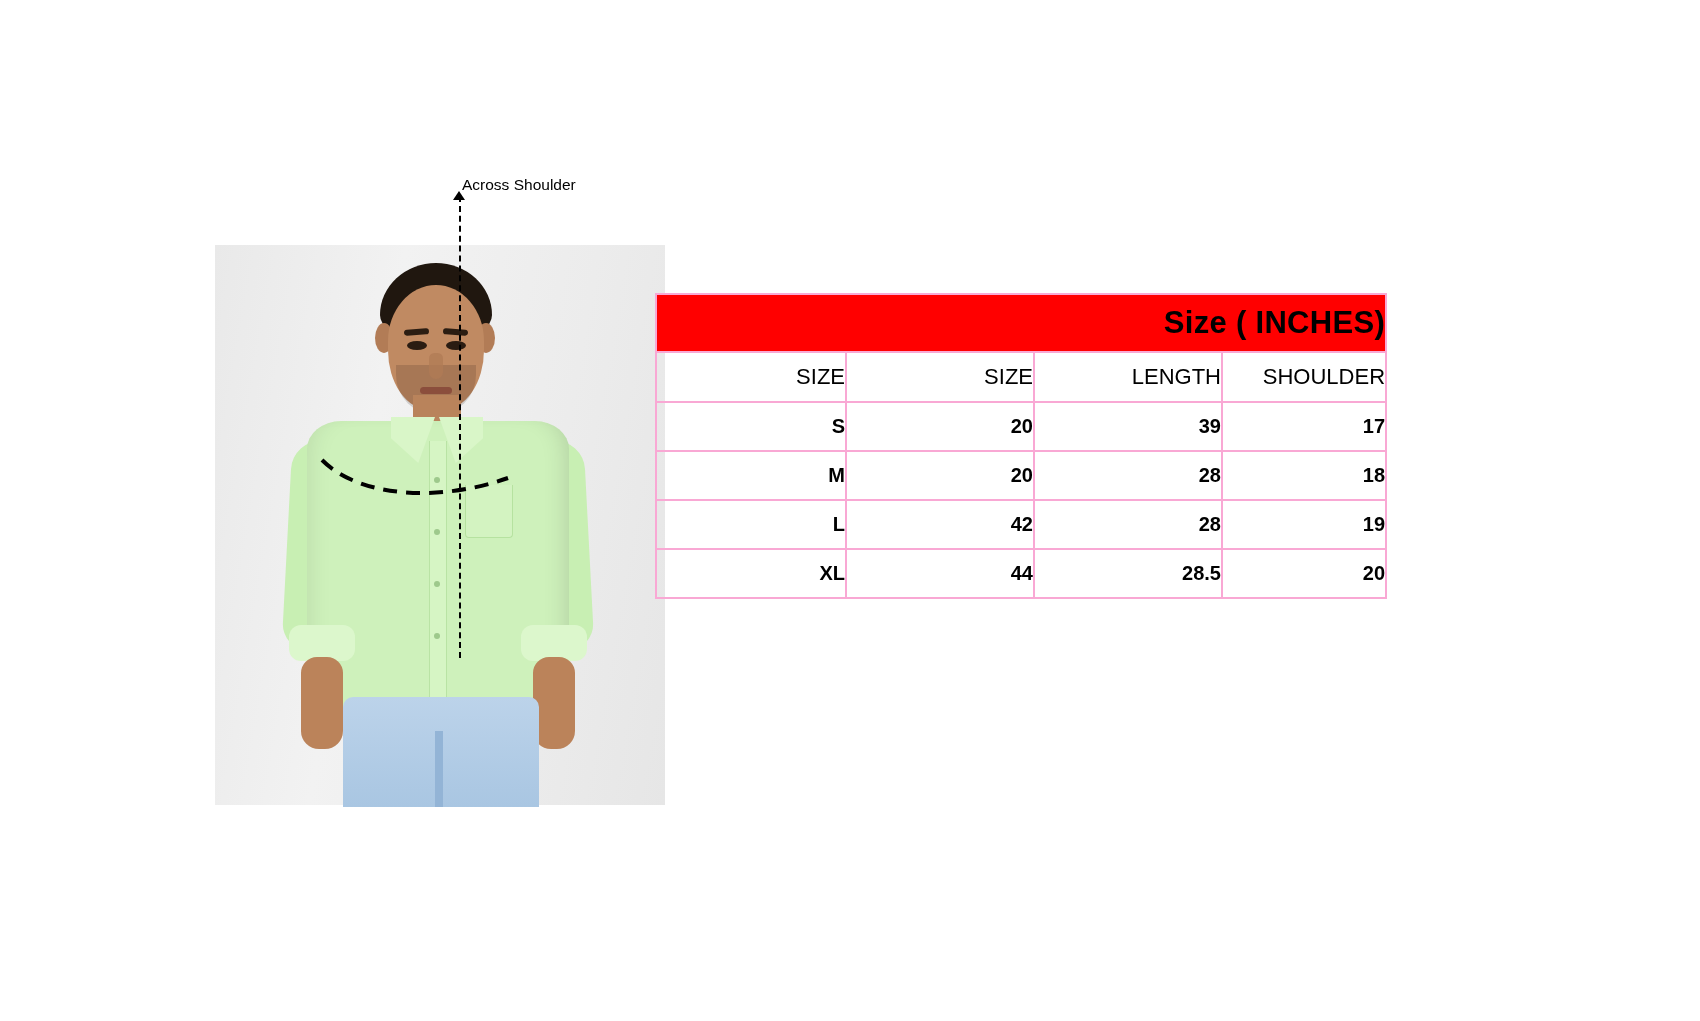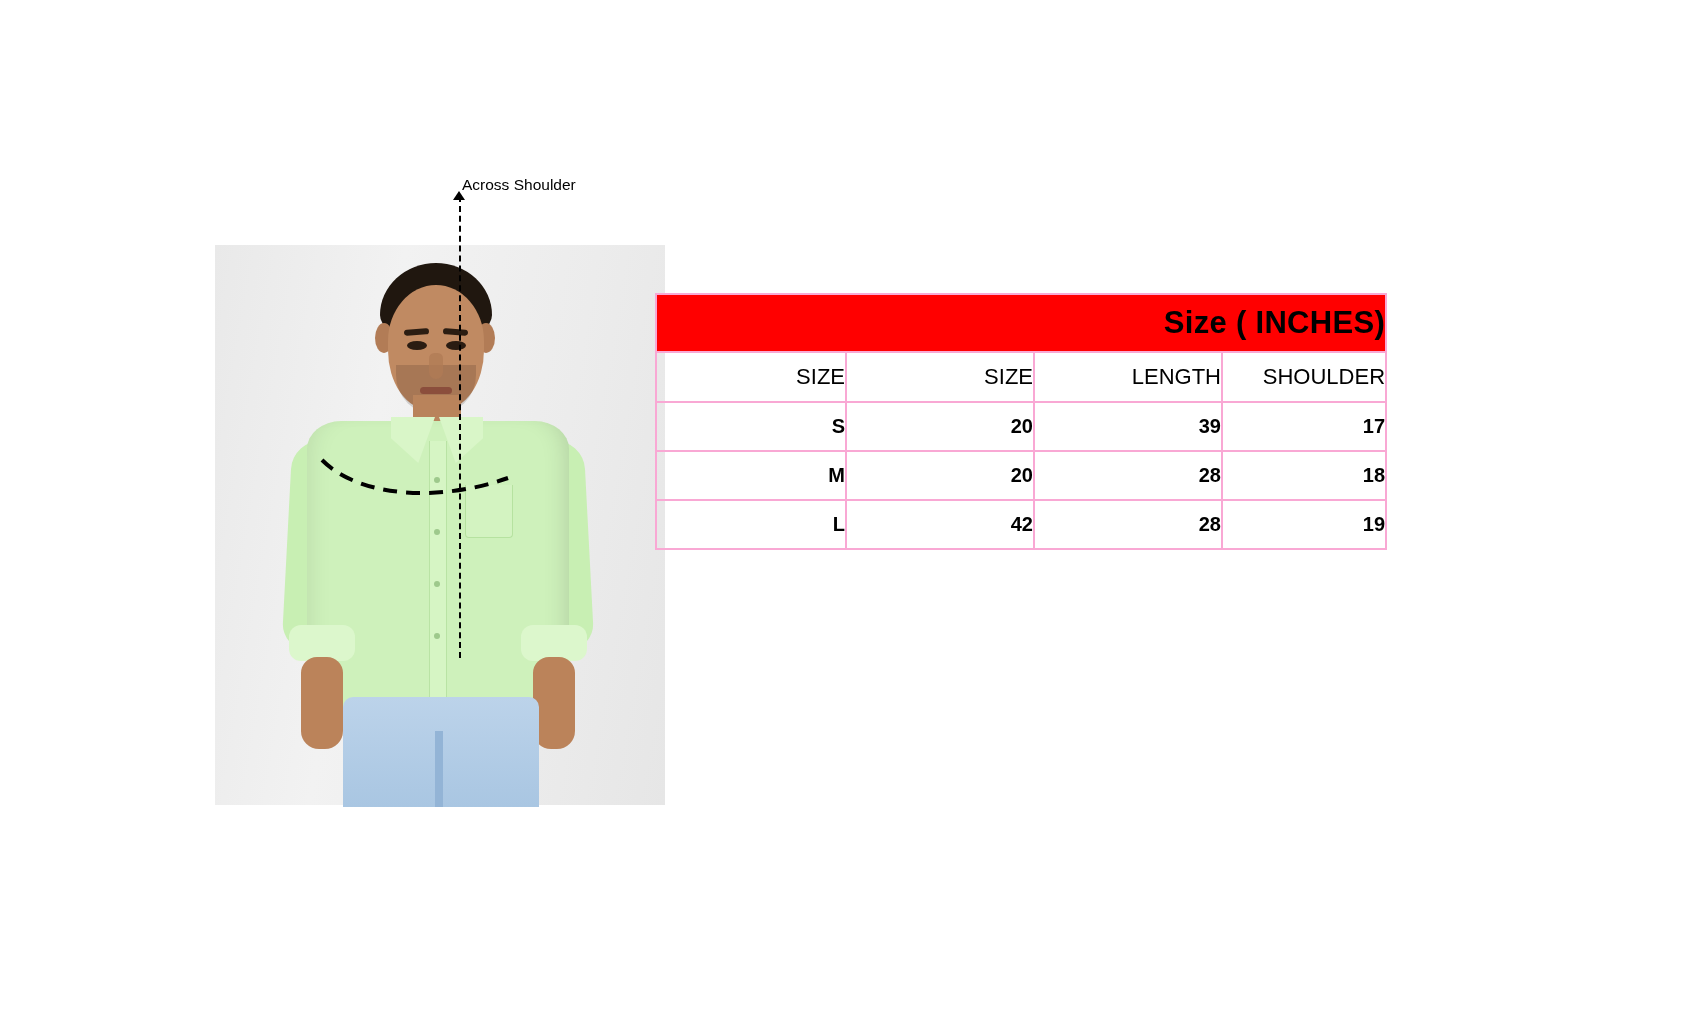--- a/index.html
+++ b/index.html
@@ -259,15 +259,21 @@
         <td>20</td>
         <td>28</td>
         <td>18</td>
       </tr>
       <tr>
         <td>L</td>
         <td>42</td>
         <td>28</td>
         <td>19</td>
       </tr>
+      <tr>
+        <td>XL</td>
+        <td>44</td>
+        <td>28.5</td>
+        <td>20</td>
+      </tr>
     </tbody>
   </table>
 </div>
 
 </body></html>

